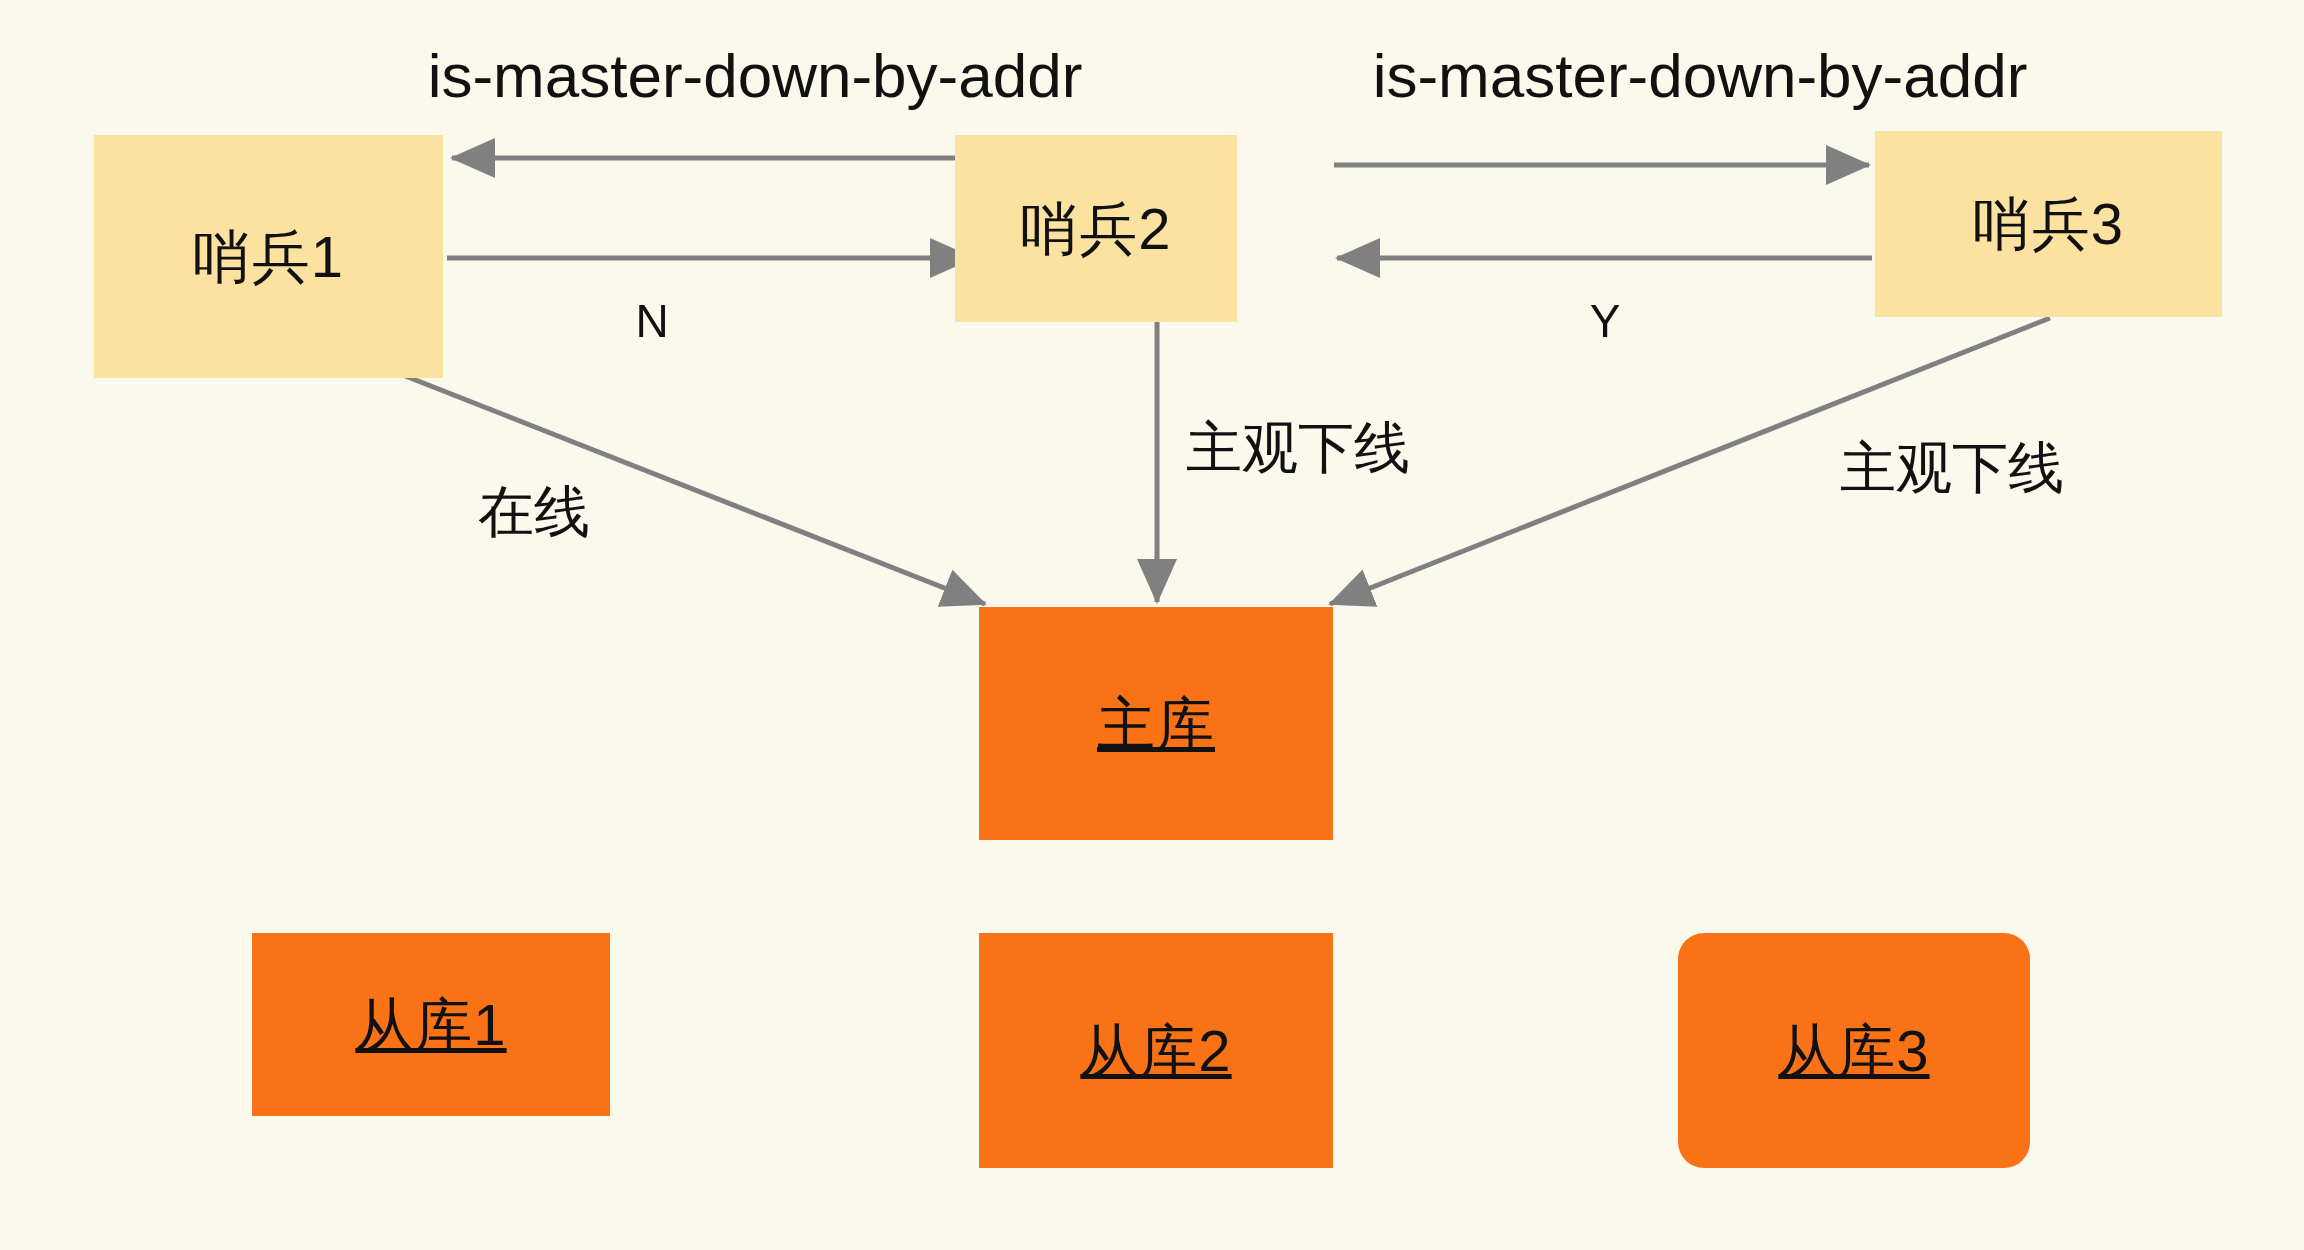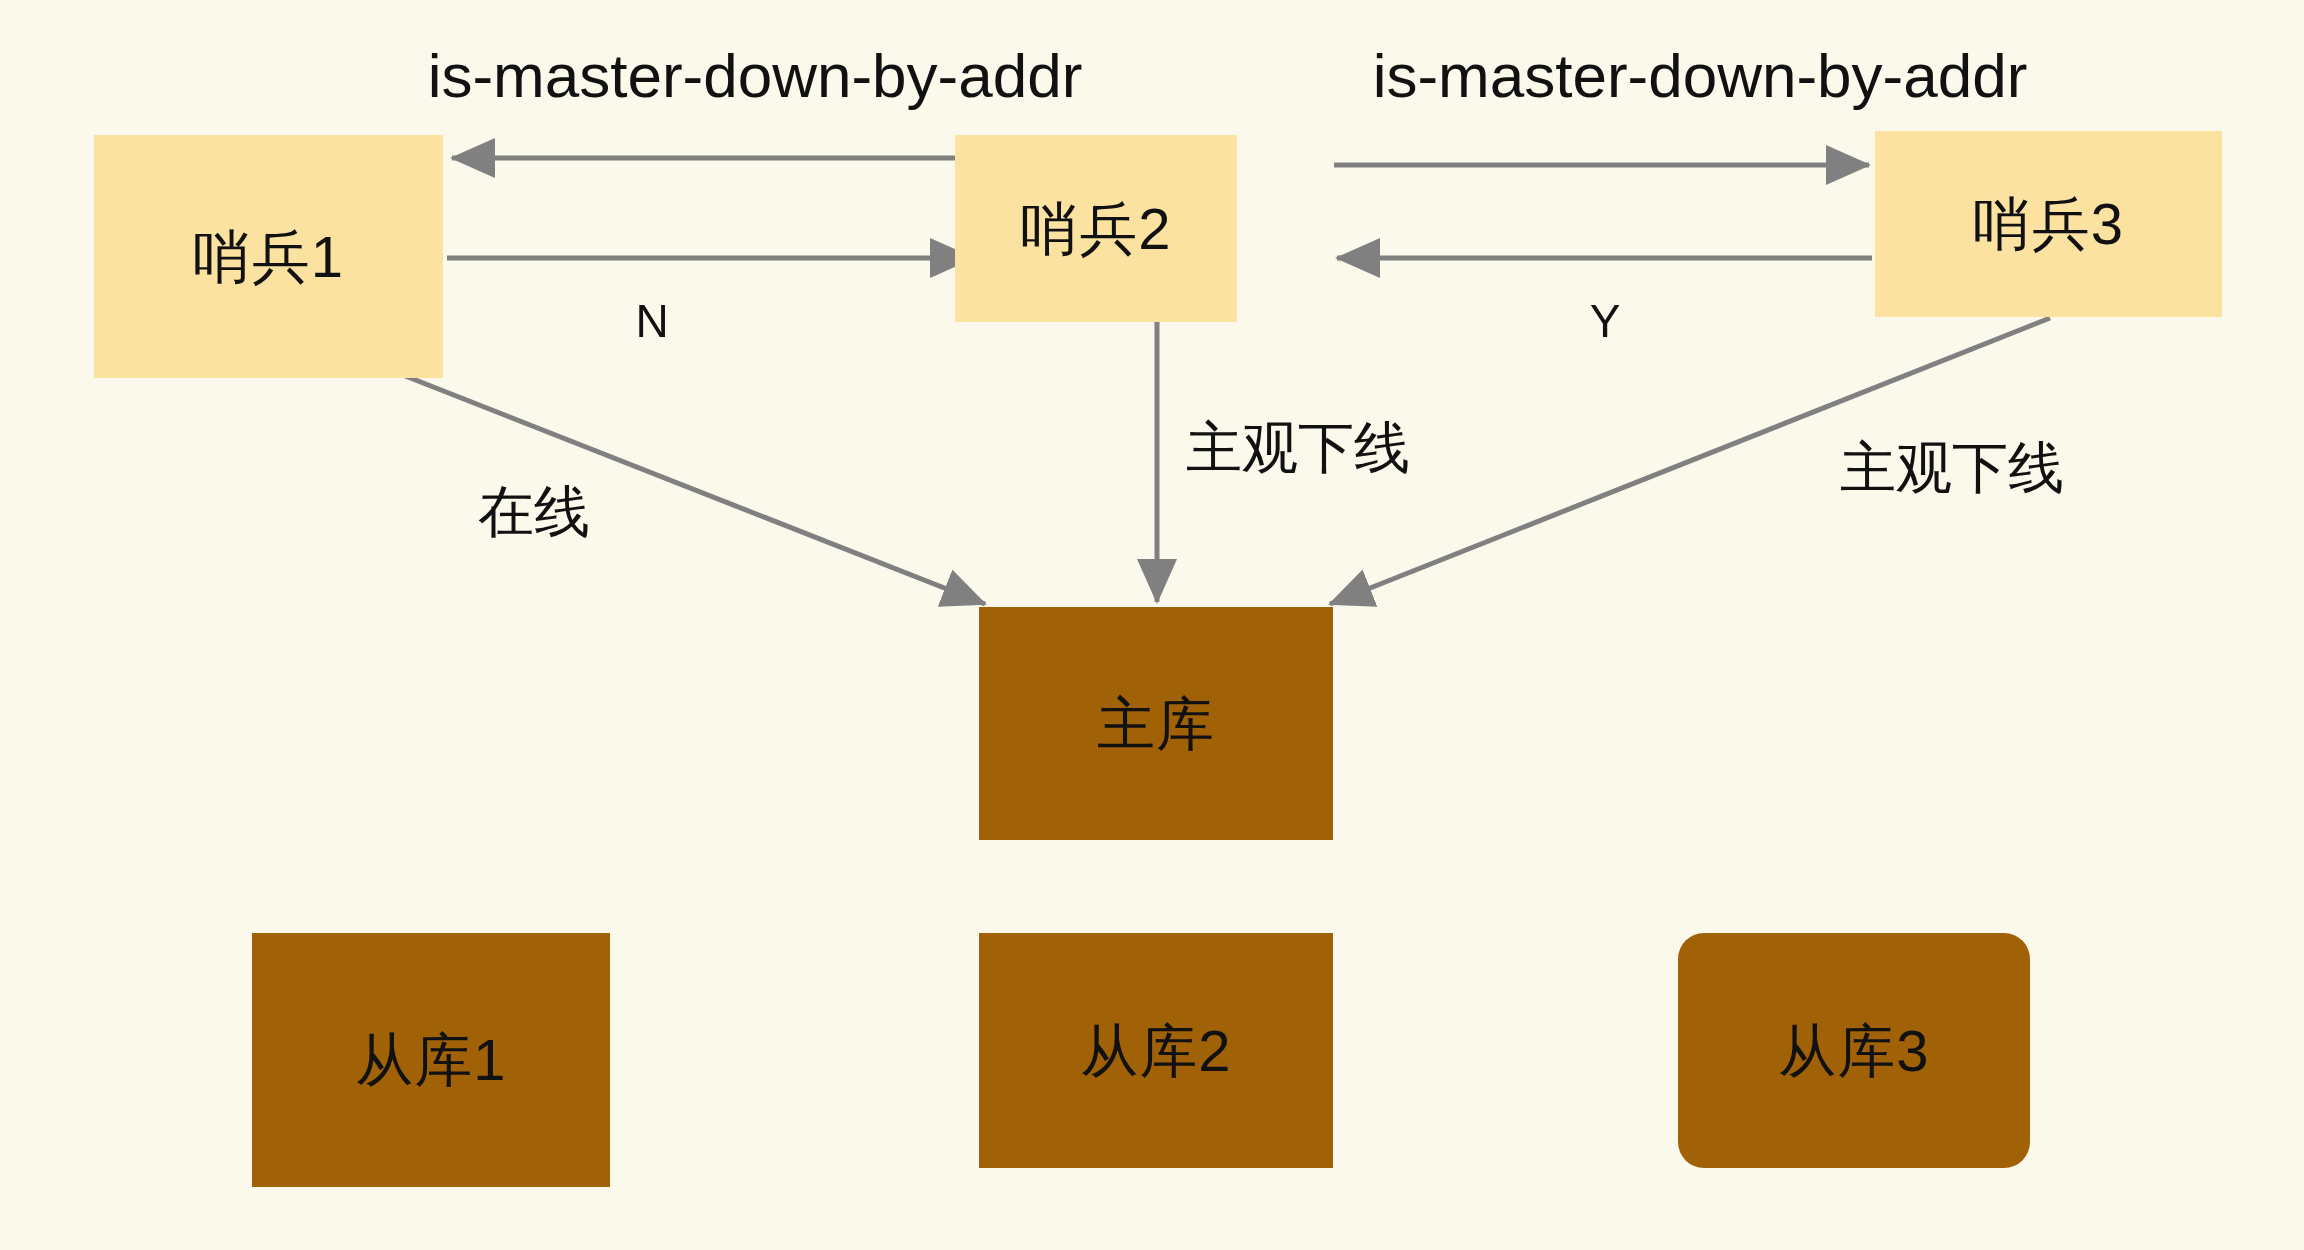--- a/index.html
+++ b/index.html
@@ -27,21 +27,21 @@
     display: flex;
     align-items: center;
     justify-content: center;
     box-sizing: border-box;
     font-size: 58px;
     color: #111111;
     letter-spacing: 1px;
     line-height: 1;
   }
   .node.sentinel { background: #fbe2a0; }
-  .node.db       { background: #a16207; }
+  .node.db       { background: #f97316; text-decoration: underline; }
 
   .edge-label {
     position: absolute;
     color: #111111;
     white-space: nowrap;
     line-height: 1;
     font-size: 44px;
   }
   .edge-label.ascii { font-size: 62px; letter-spacing: 0px; }
   .edge-label.cjk   { font-size: 56px; }
@@ -84,21 +84,21 @@
   </div>
 
   <div class="node sentinel" style="left:1875px; top:131px; width:347px; height:186px;">
     <span>哨兵3</span>
   </div>
 
   <div class="node db" style="left:979px; top:607px; width:354px; height:233px;">
     <span>主库</span>
   </div>
 
-  <div class="node db" style="left:252px; top:933px; width:358px; height:254px;">
+  <div class="node db" style="left:252px; top:933px; width:358px; height:183px;">
     <span>从库1</span>
   </div>
 
   <div class="node db" style="left:979px; top:933px; width:354px; height:235px;">
     <span>从库2</span>
   </div>
 
   <div class="node db" style="left:1678px; top:933px; width:352px; height:235px;border-radius:26px;">
     <span>从库3</span>
   </div>

